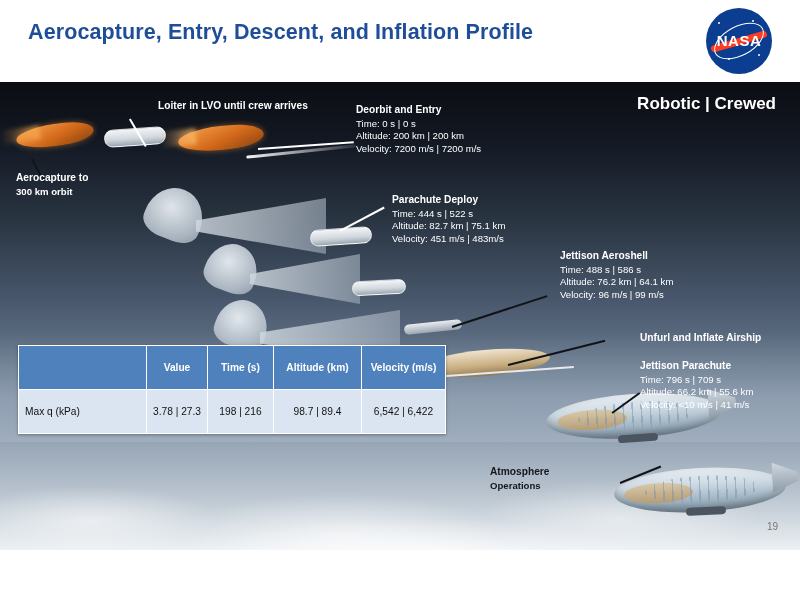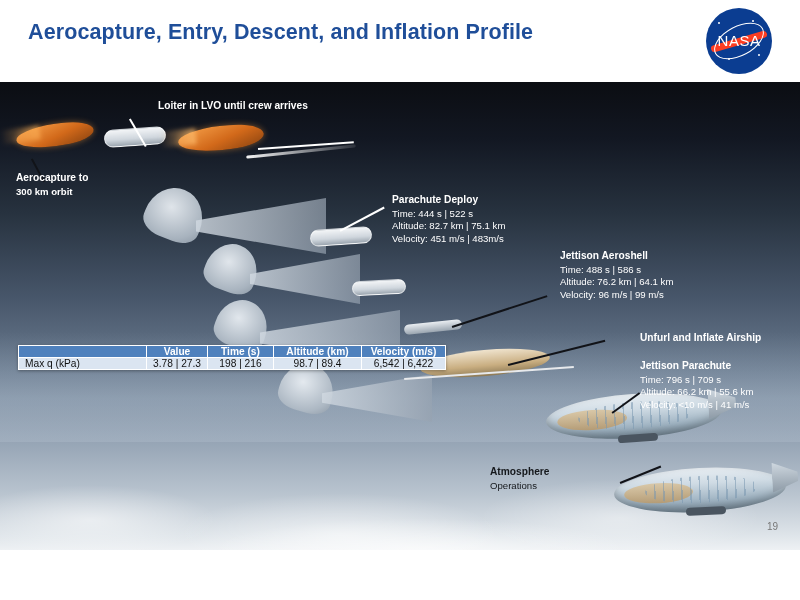--- a/index.html
+++ b/index.html
@@ -34,21 +34,21 @@
     border-radius: 50%;
     background: #0b3d91;
     overflow: hidden;
   }
   .nasa-logo .meatball-text {
     position: absolute;
     left: 0; right: 0; top: 24px;
     text-align: center;
     color: #ffffff;
     font-size: 15px;
-    font-weight: normal;
+    font-weight: bold;
     letter-spacing: 0.5px;
     z-index: 3;
   }
   .nasa-logo .swoosh {
     position: absolute;
     left: 4px; top: 30px;
     width: 58px; height: 7px;
     background: #fc3d21;
     transform: rotate(-16deg);
     border-radius: 4px;
@@ -171,21 +171,21 @@
   .tbl {
     position:absolute;
     left: 18px; top: 345px;
     border-collapse: collapse;
     font-size: 10.2px;
     background: #ffffff;
     box-shadow: 0 1px 3px rgba(0,0,0,0.35);
   }
   .tbl th, .tbl td {
     border: 1px solid #ffffff;
-    padding: 0 6px;
+    padding: 16px 6px;
     text-align: center;
     white-space: nowrap;
   }
   .tbl thead th {
     background: #4f81bd;
     color: #ffffff;
     font-weight: bold;
     font-size: 10.2px;
   }
   .tbl tbody td { background: #dbe5f1; color: #111; }
@@ -232,20 +232,21 @@
     <div class="star" style="left:52px; top:46px;"></div>
     <div class="swoosh"></div>
     <div class="orbit"></div>
     <div class="meatball-text">NASA</div>
   </div>
 
   <div class="panel">
     <div class="haze"></div>
     <div class="clouds"></div>
 
+    <div class="mode-label">Robotic | Crewed</div>
 
     <div class="aeroshell" style="left:16px; top:42px; width:78px; height:22px; transform:rotate(-8deg);"></div>
     <div style="position:absolute; left:0px; top:46px; width:40px; height:14px;
                 background:linear-gradient(90deg, rgba(255,170,70,0) 0%, rgba(255,180,90,0.6) 100%);
                 filter: blur(2px); transform:rotate(-8deg);"></div>
 
     <div class="lander" style="left:104px; top:46px; width:62px; height:18px; transform:rotate(-4deg);"></div>
 
     <div class="aeroshell" style="left:178px; top:44px; width:86px; height:24px; transform:rotate(-6deg);"></div>
     <div style="position:absolute; left:160px; top:48px; width:36px; height:16px;
@@ -298,20 +299,26 @@
     <div class="lead" style="left:340px; top:148px; width:50px; transform:rotate(-28deg);"></div>
     <div class="lead dark" style="left:452px; top:244px; width:100px; transform:rotate(-18deg);"></div>
     <div class="lead dark" style="left:508px; top:282px; width:100px; transform:rotate(-14deg);"></div>
     <div class="lead dark" style="left:612px; top:330px; width:34px; transform:rotate(-36deg);"></div>
     <div class="lead dark" style="left:620px; top:400px; width:44px; transform:rotate(-22deg);"></div>
 
     <div class="callout" style="left:158px; top:18px;">
       <span class="hd">Loiter  in LVO until crew arrives</span>
     </div>
 
+    <div class="callout" style="left:356px; top:22px;">
+      <span class="hd">Deorbit and Entry</span>
+      <span>Time: 0 s | 0 s</span><br>
+      <span>Altitude: 200 km | 200 km</span><br>
+      <span>Velocity: 7200 m/s | 7200 m/s</span>
+    </div>
 
     <div class="callout" style="left:16px; top:90px;">
       <span class="hd">Aerocapture to</span>
       <span style="font-weight:bold;">300 km orbit</span>
     </div>
 
     <div class="callout" style="left:392px; top:112px;">
       <span class="hd">Parachute Deploy</span>
       <span>Time: 444 s | 522 s</span><br>
       <span>Altitude: 82.7 km | 75.1 km</span><br>
@@ -331,21 +338,21 @@
 
     <div class="callout" style="left:640px; top:278px;">
       <span class="hd">Jettison Parachute</span>
       <span>Time: 796 s | 709 s</span><br>
       <span>Altitude: 66.2 km | 55.6 km</span><br>
       <span>Velocity: &lt;10 m/s | 41 m/s</span>
     </div>
 
     <div class="callout dark" style="left:490px; top:384px;">
       <span class="hd">Atmosphere</span>
-      <span style="font-weight:normal;">Operations</span>
+      <span style="font-weight:bold;">Operations</span>
     </div>
   </div>
 
   <table class="tbl">
     <thead>
       <tr>
         <th style="width:128px;"></th>
         <th style="width:60px;">Value</th>
         <th style="width:66px;">Time (s)</th>
         <th style="width:88px;">Altitude (km)</th>

